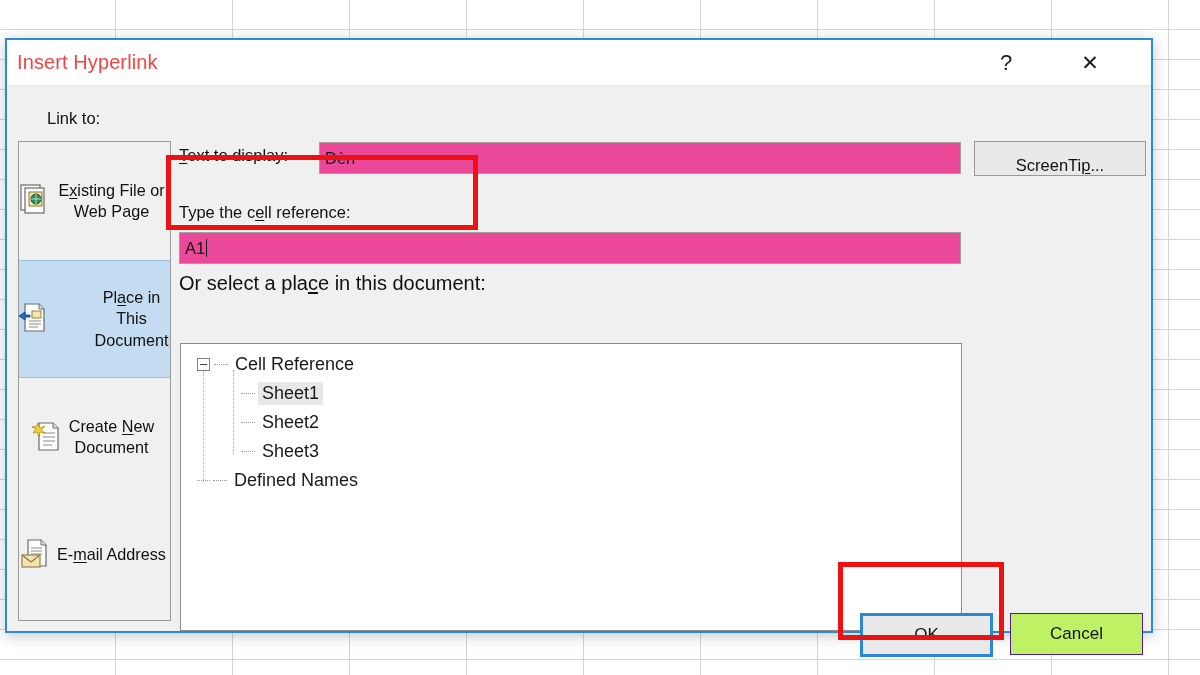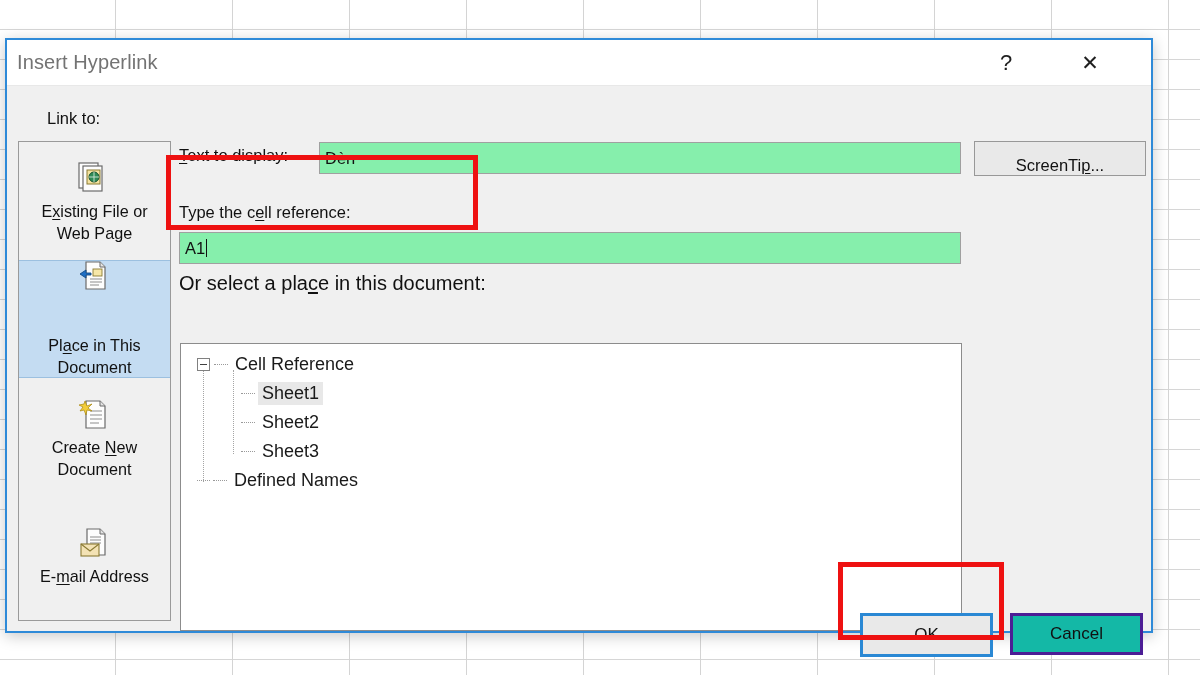--- a/index.html
+++ b/index.html
@@ -32,21 +32,21 @@
   }
 
   #titlebar {
     position: relative;
     height: 46px;
     background: #ffffff;
     border-bottom: 1px solid #e8e8e8;
   }
   #title-text {
     position: absolute; left: 10px; top: 11px;
-    font-size: 20px; color: #737373;
+    font-size: 20px; color: #ef4444;
     letter-spacing: .1px;
   }
   .titlebtn {
     position: absolute; top: 8px;
     width: 34px; height: 30px;
     display: flex; align-items: center; justify-content: center;
     color: #202020; cursor: default; user-select: none;
   }
   #help-btn { right: 128px; font-size: 22px; font-weight: 400; }
   #close-btn { right: 44px; font-size: 21px; font-weight: 300; }
@@ -59,21 +59,21 @@
   #rail {
     position: absolute;
     left: 11px; top: 101px;
     width: 153px; height: 480px;
     background: #f0f0f0;
     border: 1px solid #9a9a9a;
   }
   .rail-item {
     position: relative;
     height: 118px;
-    display: flex; flex-direction: column;
+    display: flex; flex-direction: row;
     align-items: center; justify-content: center;
     font-size: 16.2px; color: #111; line-height: 1.32;
     text-align: center;
     cursor: default; user-select: none;
   }
   .rail-item.selected {
     background: #c4dcf2;
     border-top: 1px solid #9cc0e0;
     border-bottom: 1px solid #9cc0e0;
     gap: 40px;
@@ -82,21 +82,21 @@
   .rail-label { padding: 0 4px; }
   u { text-decoration: underline; text-underline-offset: 2px; }
 
   
   #text-display-label {
     position: absolute; left: 172px; top: 106px;
     font-size: 16.5px; color: #111;
   }
   .textbox {
     position: absolute;
-    background: #86efac;
+    background: #ec4899;
     border: 1px solid #a0a0a0;
     font-size: 16.5px; color: #111;
     padding: 0 5px;
     display: flex; align-items: center;
   }
   #text-display-input { left: 312px; top: 102px; width: 642px; height: 32px; }
 
   #screentip-btn {
     position: absolute; left: 967px; top: 101px;
     width: 172px; height: 35px;
@@ -166,22 +166,22 @@
     width: 0; height: 112px; border-left: 1px dotted #a5a5a5;
   }
   #vline-child {
     position: absolute; left: 52px; top: 26px;
     width: 0; height: 84px; border-left: 1px dotted #a5a5a5;
   }
 
   
   .dlg-btn {
     position: absolute;
-    background: #14b8a6;
-    border: 3px solid #4c1d95;
+    background: #bef264;
+    border: 1px solid #4c1d95;
     font-size: 17px; color: #111;
     display: flex; align-items: center; justify-content: center;
     cursor: default; user-select: none;
   }
   #ok-btn {
     left: 853px; top: 573px; width: 133px; height: 44px;
     border: 3px solid #2a88d4;
     background: #e9e9e9;
   }
   #cancel-btn { left: 1003px; top: 573px; width: 133px; height: 42px; }

